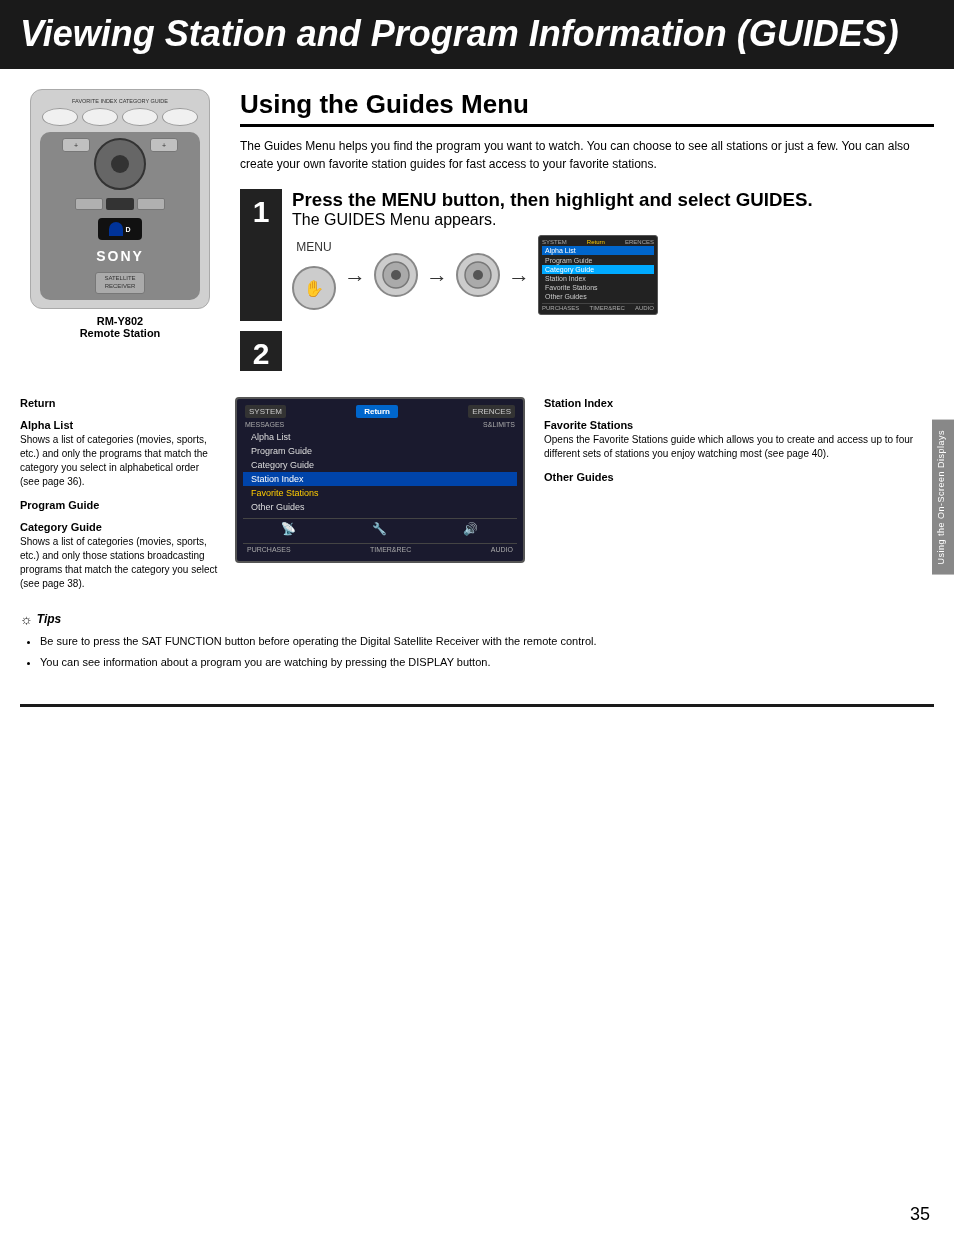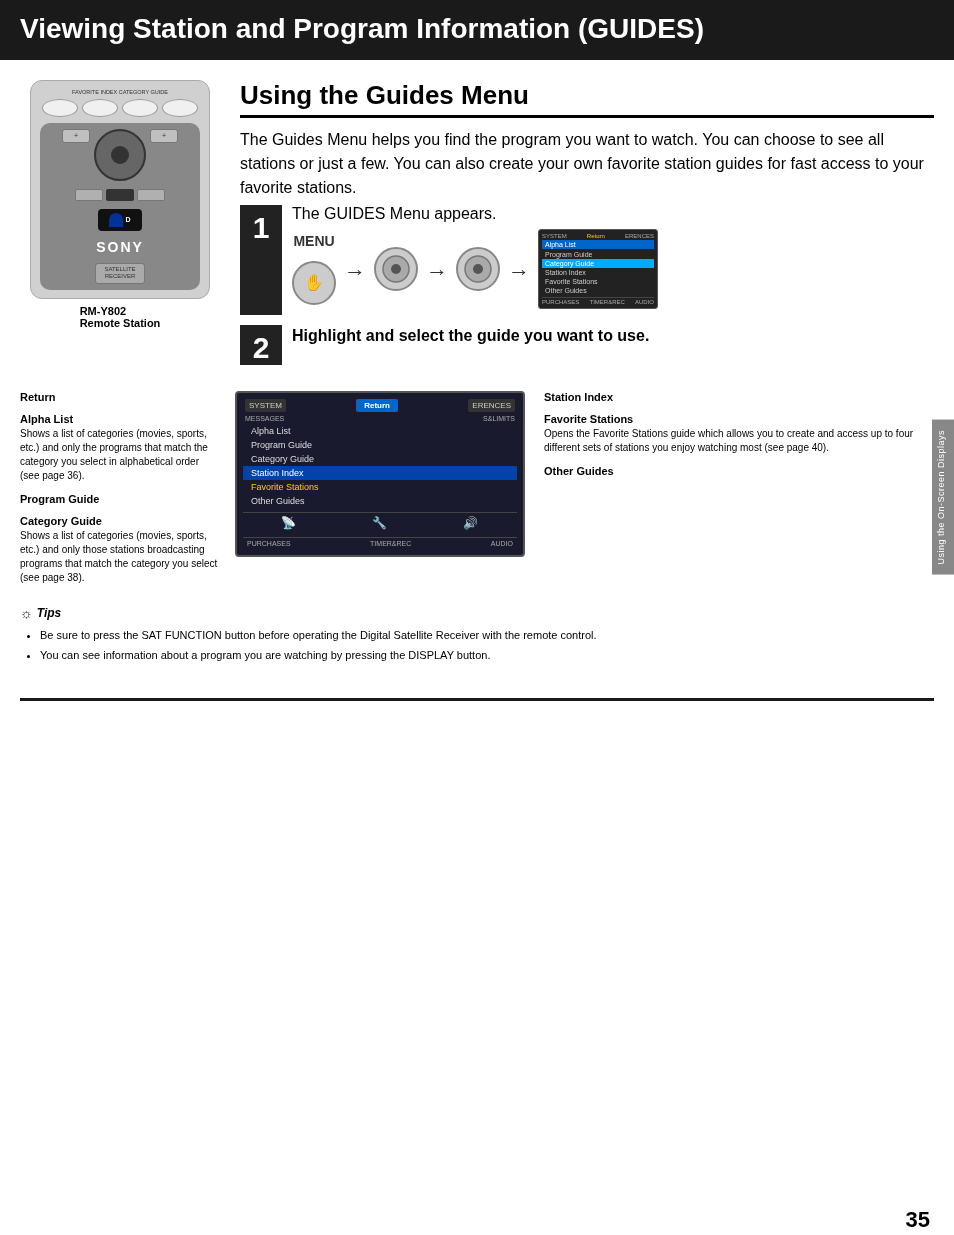--- a/index.html
+++ b/index.html
@@ -13,22 +13,23 @@
     }
 
     
     .page-header {
       background: #1a1a1a;
       padding: 12px 20px 14px 20px;
       margin-bottom: 0;
     }
     .page-header h1 {
       color: #fff;
-      font-size: 28px;
+      font-size: 36px;
       font-weight: 900;
+      font-style: italic;
       line-height: 1.2;
       font-family: Arial Black, Arial, sans-serif;
     }
 
     
     .main-content {
       display: flex;
       padding: 20px 20px 10px 20px;
       gap: 20px;
     }
@@ -68,44 +69,44 @@
       width: 160px;
       background: #888;
       border-radius: 10px;
       padding: 6px;
       display: flex;
       flex-direction: column;
       align-items: center;
       gap: 4px;
     }
     .remote-caption {
-      text-align: left;
+      text-align: center;
       margin-top: 6px;
       font-size: 11px;
       font-weight: bold;
     }
 
     
     .right-col {
       flex: 1;
     }
 
     .guides-title {
       font-size: 26px;
       font-weight: bold;
       border-bottom: 3px solid #000;
       padding-bottom: 4px;
       margin-bottom: 10px;
       font-family: Arial, sans-serif;
     }
 
     .guides-intro {
-      font-size: 16px;
+      font-size: 12px;
       line-height: 1.5;
-      margin-bottom: 5px;
+      margin-bottom: 16px;
     }
 
     .menu-screen-mini {
       width: 120px;
       background: #222;
       border: 1px solid #555;
       border-radius: 3px;
       padding: 3px;
       font-size: 7px;
       color: #fff;
@@ -218,24 +219,24 @@
       font-size: 11px;
       line-height: 1.5;
     }
     .tips-list li {
       margin-bottom: 4px;
     }
 
     
     .page-number {
       position: absolute;
-      bottom: 2px;
+      bottom: 10px;
       right: 24px;
-      font-size: 22px;
-      font-weight: bold;
+      font-size: 18px;
+      font-weight: normal;
     }
 
     
     .side-tab {
       position: absolute;
       right: 0;
       top: 420px;
       width: 22px;
       background: #888;
       writing-mode: vertical-rl;
@@ -297,22 +298,22 @@
       align-items: center;
       gap: 8px;
       margin: 6px 0;
     }
     .mf-item {
       display: flex;
       flex-direction: column;
       align-items: center;
     }
     .mf-label {
-      font-size: 14px;
-      font-weight: bold;
+      font-size: 12px;
+      font-weight: normal;
       color: #333;
       margin-bottom: 12px;
     }
     .mf-circle {
       width: 44px;
       height: 44px;
       border-radius: 50%;
       background: #ccc;
       border: 2px solid #888;
       display: flex;
@@ -384,20 +385,21 @@
     </div>
   </div>
 
   <div class="right-col">
     <h2 class="guides-title">Using the Guides Menu</h2>
     <p class="guides-intro">The Guides Menu helps you find the program you want to watch. You can choose to see all stations or just a few. You can also create your own favorite station guides for fast access to your favorite stations.</p>
 
     <div class="step-wrapper">
       <div class="step-num-box">1</div>
       <div>
+        <h3>Press the MENU button, then highlight and select GUIDES.</h3>
         <p>The GUIDES Menu appears.</p>
 
         <div class="menu-flow-row">
           <div class="mf-item">
             <span class="mf-label">MENU</span>
             <div class="mf-circle">
               <span style="font-size:16px;">✋</span>
             </div>
           </div>
           <div class="mf-arrow">→</div>
@@ -437,23 +439,20 @@
                 <span>TIMER&amp;REC</span>
                 <span>AUDIO</span>
             </div>
           </div>
         </div>
       </div>
     </div>
 
     <div class="step-wrapper">
       <div class="step-num-box">2</div>
-      <div>
-        <p class="step2-text">Highlight and select the guide you want to use.</p>
-      </div>
     </div>
   </div>
 </div>
 
 <div class="lower-wrapper">
   <div class="lower-section">
 
     <div class="left-annotations">
 
       <div class="annotation-block">

